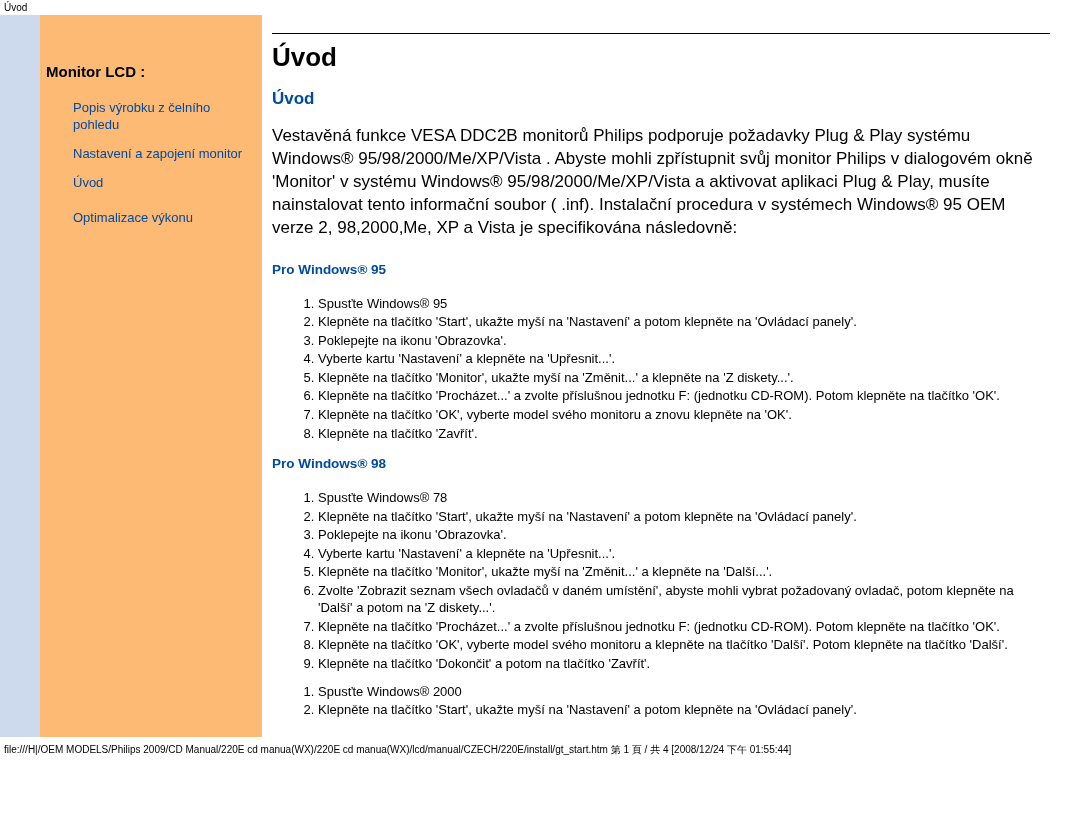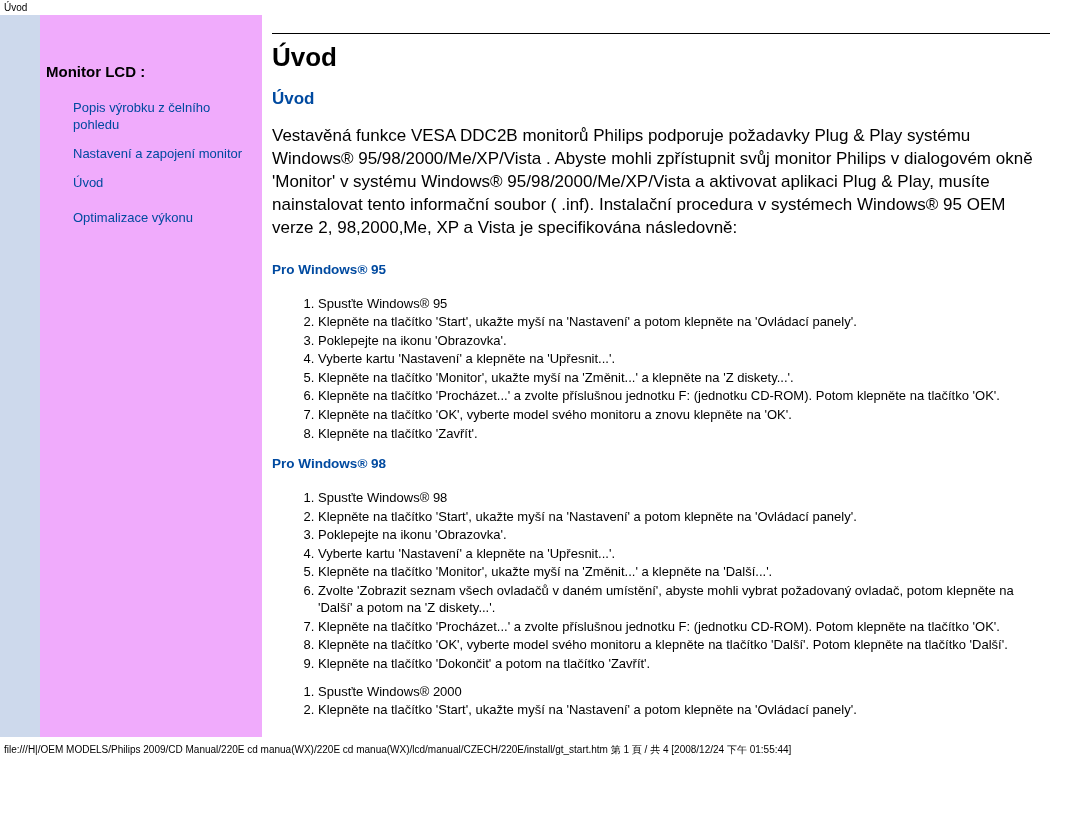--- a/index.html
+++ b/index.html
@@ -20,21 +20,21 @@
     display: flex;
     width: 1080px;
   }
   .gutter {
     width: 40px;
     background: #cdd9ec;
   }
   .sidebar {
     width: 222px;
     padding: 48px 8px 8px 6px;
-    background: #f0abfc;
+    background: #fdba74;
     box-sizing: border-box;
   }
   .sidebar-title {
     font-weight: bold;
     font-size: 15px;
     color: #000;
     margin-bottom: 20px;
   }
   .side-link {
     display: block;
@@ -135,21 +135,21 @@
       <li>Poklepejte na ikonu 'Obrazovka'.</li>
       <li>Vyberte kartu 'Nastavení' a klepněte na 'Upřesnit...'.</li>
       <li>Klepněte na tlačítko 'Monitor', ukažte myší na 'Změnit...' a klepněte na 'Z diskety...'.</li>
       <li>Klepněte na tlačítko 'Procházet...' a zvolte příslušnou jednotku F: (jednotku CD-ROM). Potom klepněte na tlačítko 'OK'.</li>
       <li>Klepněte na tlačítko 'OK', vyberte model svého monitoru a znovu klepněte na 'OK'.</li>
       <li>Klepněte na tlačítko 'Zavřít'.</li>
     </ol>
 
     <div class="section-heading">Pro Windows® 98</div>
     <ol class="steps">
-      <li>Spusťte Windows® 98</li>
+      <li>Spusťte Windows® 78</li>
       <li>Klepněte na tlačítko 'Start', ukažte myší na 'Nastavení' a potom klepněte na 'Ovládací panely'.</li>
       <li>Poklepejte na ikonu 'Obrazovka'.</li>
       <li>Vyberte kartu 'Nastavení' a klepněte na 'Upřesnit...'.</li>
       <li>Klepněte na tlačítko 'Monitor', ukažte myší na 'Změnit...' a klepněte na 'Další...'.</li>
       <li>Zvolte 'Zobrazit seznam všech ovladačů v daném umístění', abyste mohli vybrat požadovaný ovladač, potom klepněte na 'Další' a potom na 'Z diskety...'.</li>
       <li>Klepněte na tlačítko 'Procházet...' a zvolte příslušnou jednotku F: (jednotku CD-ROM). Potom klepněte na tlačítko 'OK'.</li>
       <li>Klepněte na tlačítko 'OK', vyberte model svého monitoru a klepněte na tlačítko 'Další'. Potom klepněte na tlačítko 'Další'.</li>
       <li>Klepněte na tlačítko 'Dokončit' a potom na tlačítko 'Zavřít'.</li>
     </ol>
 

